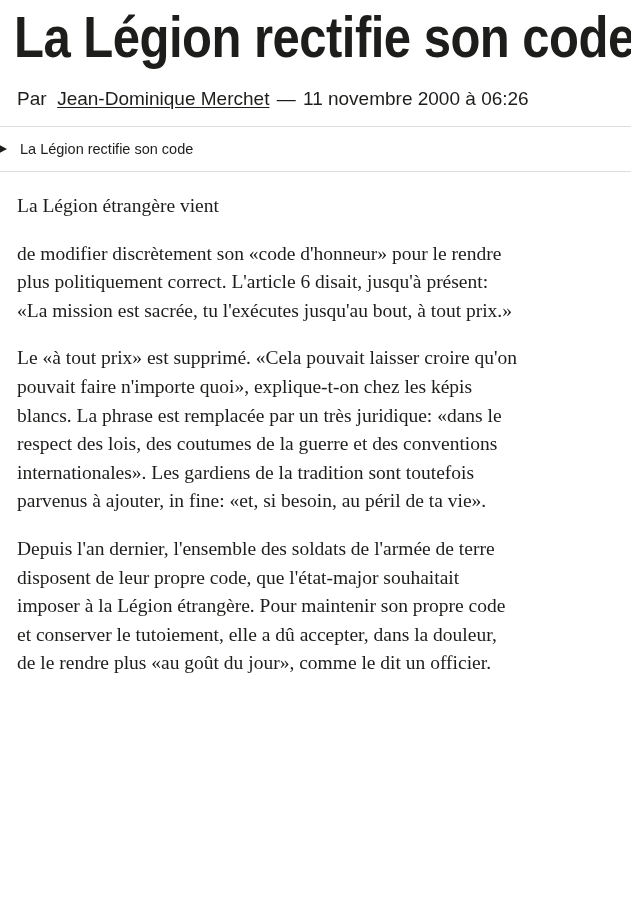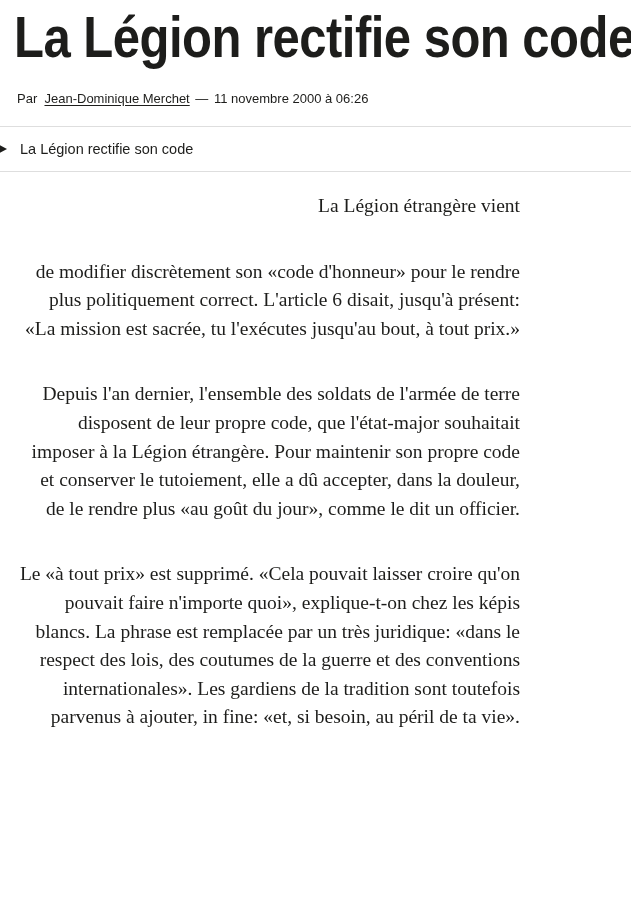--- a/index.html
+++ b/index.html
@@ -37,21 +37,21 @@
     transform: scaleX(0.86);
     transform-origin: left top;
     white-space: nowrap;
   }
 
   
   .byline {
     margin: 0;
     padding: 22px 0 0 17px;
     font-family: "Liberation Sans", sans-serif;
-    font-size: 13px;
+    font-size: 19px;
     line-height: 18px;
     color: #1d1d1b;
   }
   .byline .author {
     color: #1d1d1b;
     text-decoration: underline;
     text-underline-offset: 2px;
     cursor: pointer;
   }
   .byline .sep {
@@ -92,24 +92,24 @@
   .article-body {
     padding: 20px 17px 0 17px;
   }
   .article-body p {
     margin: 0 0 0 0;
     padding: 0;
     font-family: "Liberation Serif", serif;
     font-size: 19.5px;
     line-height: 28.6px;
     color: #1d1d1b;
-    text-align: right;
+    text-align: left;
   }
   .article-body p + p {
-    margin-top: 37px;
+    margin-top: 19px;
   }
   .endmark {
     display: inline-block;
     width: 15px;
     height: 8px;
     margin-left: 5px;
     vertical-align: 1px;
     background: #1d1d1b;
     clip-path: polygon(0% 50%, 50% 0%, 100% 50%, 50% 100%);
   }
@@ -139,17 +139,17 @@
       </svg>
     </span>
     <span class="crumb-label">La Légion rectifie son code</span>
   </div>
 
   <div class="rule"></div>
 
   <div class="article-body">
     <p>La Légion étrangère vient</p>
     <p>de modifier discrètement son «code d'honneur» pour le rendre plus politiquement correct. L'article 6 disait, jusqu'à présent: «La mission est sacrée, tu l'exécutes jusqu'au bout, à tout prix.»</p>
+    <p>Le «à tout prix» est supprimé. «Cela pouvait laisser croire qu'on pouvait faire n'importe quoi», explique-t-on chez les képis blancs. La phrase est remplacée par un très juridique: «dans le respect des lois, des coutumes de la guerre et des conventions internationales». Les gardiens de la tradition sont toutefois parvenus à ajouter, in fine: «et, si besoin, au péril de ta vie».</p>
     <p>Depuis l'an dernier, l'ensemble des soldats de l'armée de terre disposent de leur propre code, que l'état-major souhaitait imposer à la Légion étrangère. Pour maintenir son propre code et conserver le tutoiement, elle a dû accepter, dans la douleur, de le rendre plus «au goût du jour», comme le dit un officier.</p>
-    <p>Le «à tout prix» est supprimé. «Cela pouvait laisser croire qu'on pouvait faire n'importe quoi», explique-t-on chez les képis blancs. La phrase est remplacée par un très juridique: «dans le respect des lois, des coutumes de la guerre et des conventions internationales». Les gardiens de la tradition sont toutefois parvenus à ajouter, in fine: «et, si besoin, au péril de ta vie».</p>
   </div>
 
 </div>
 
 </body></html>

